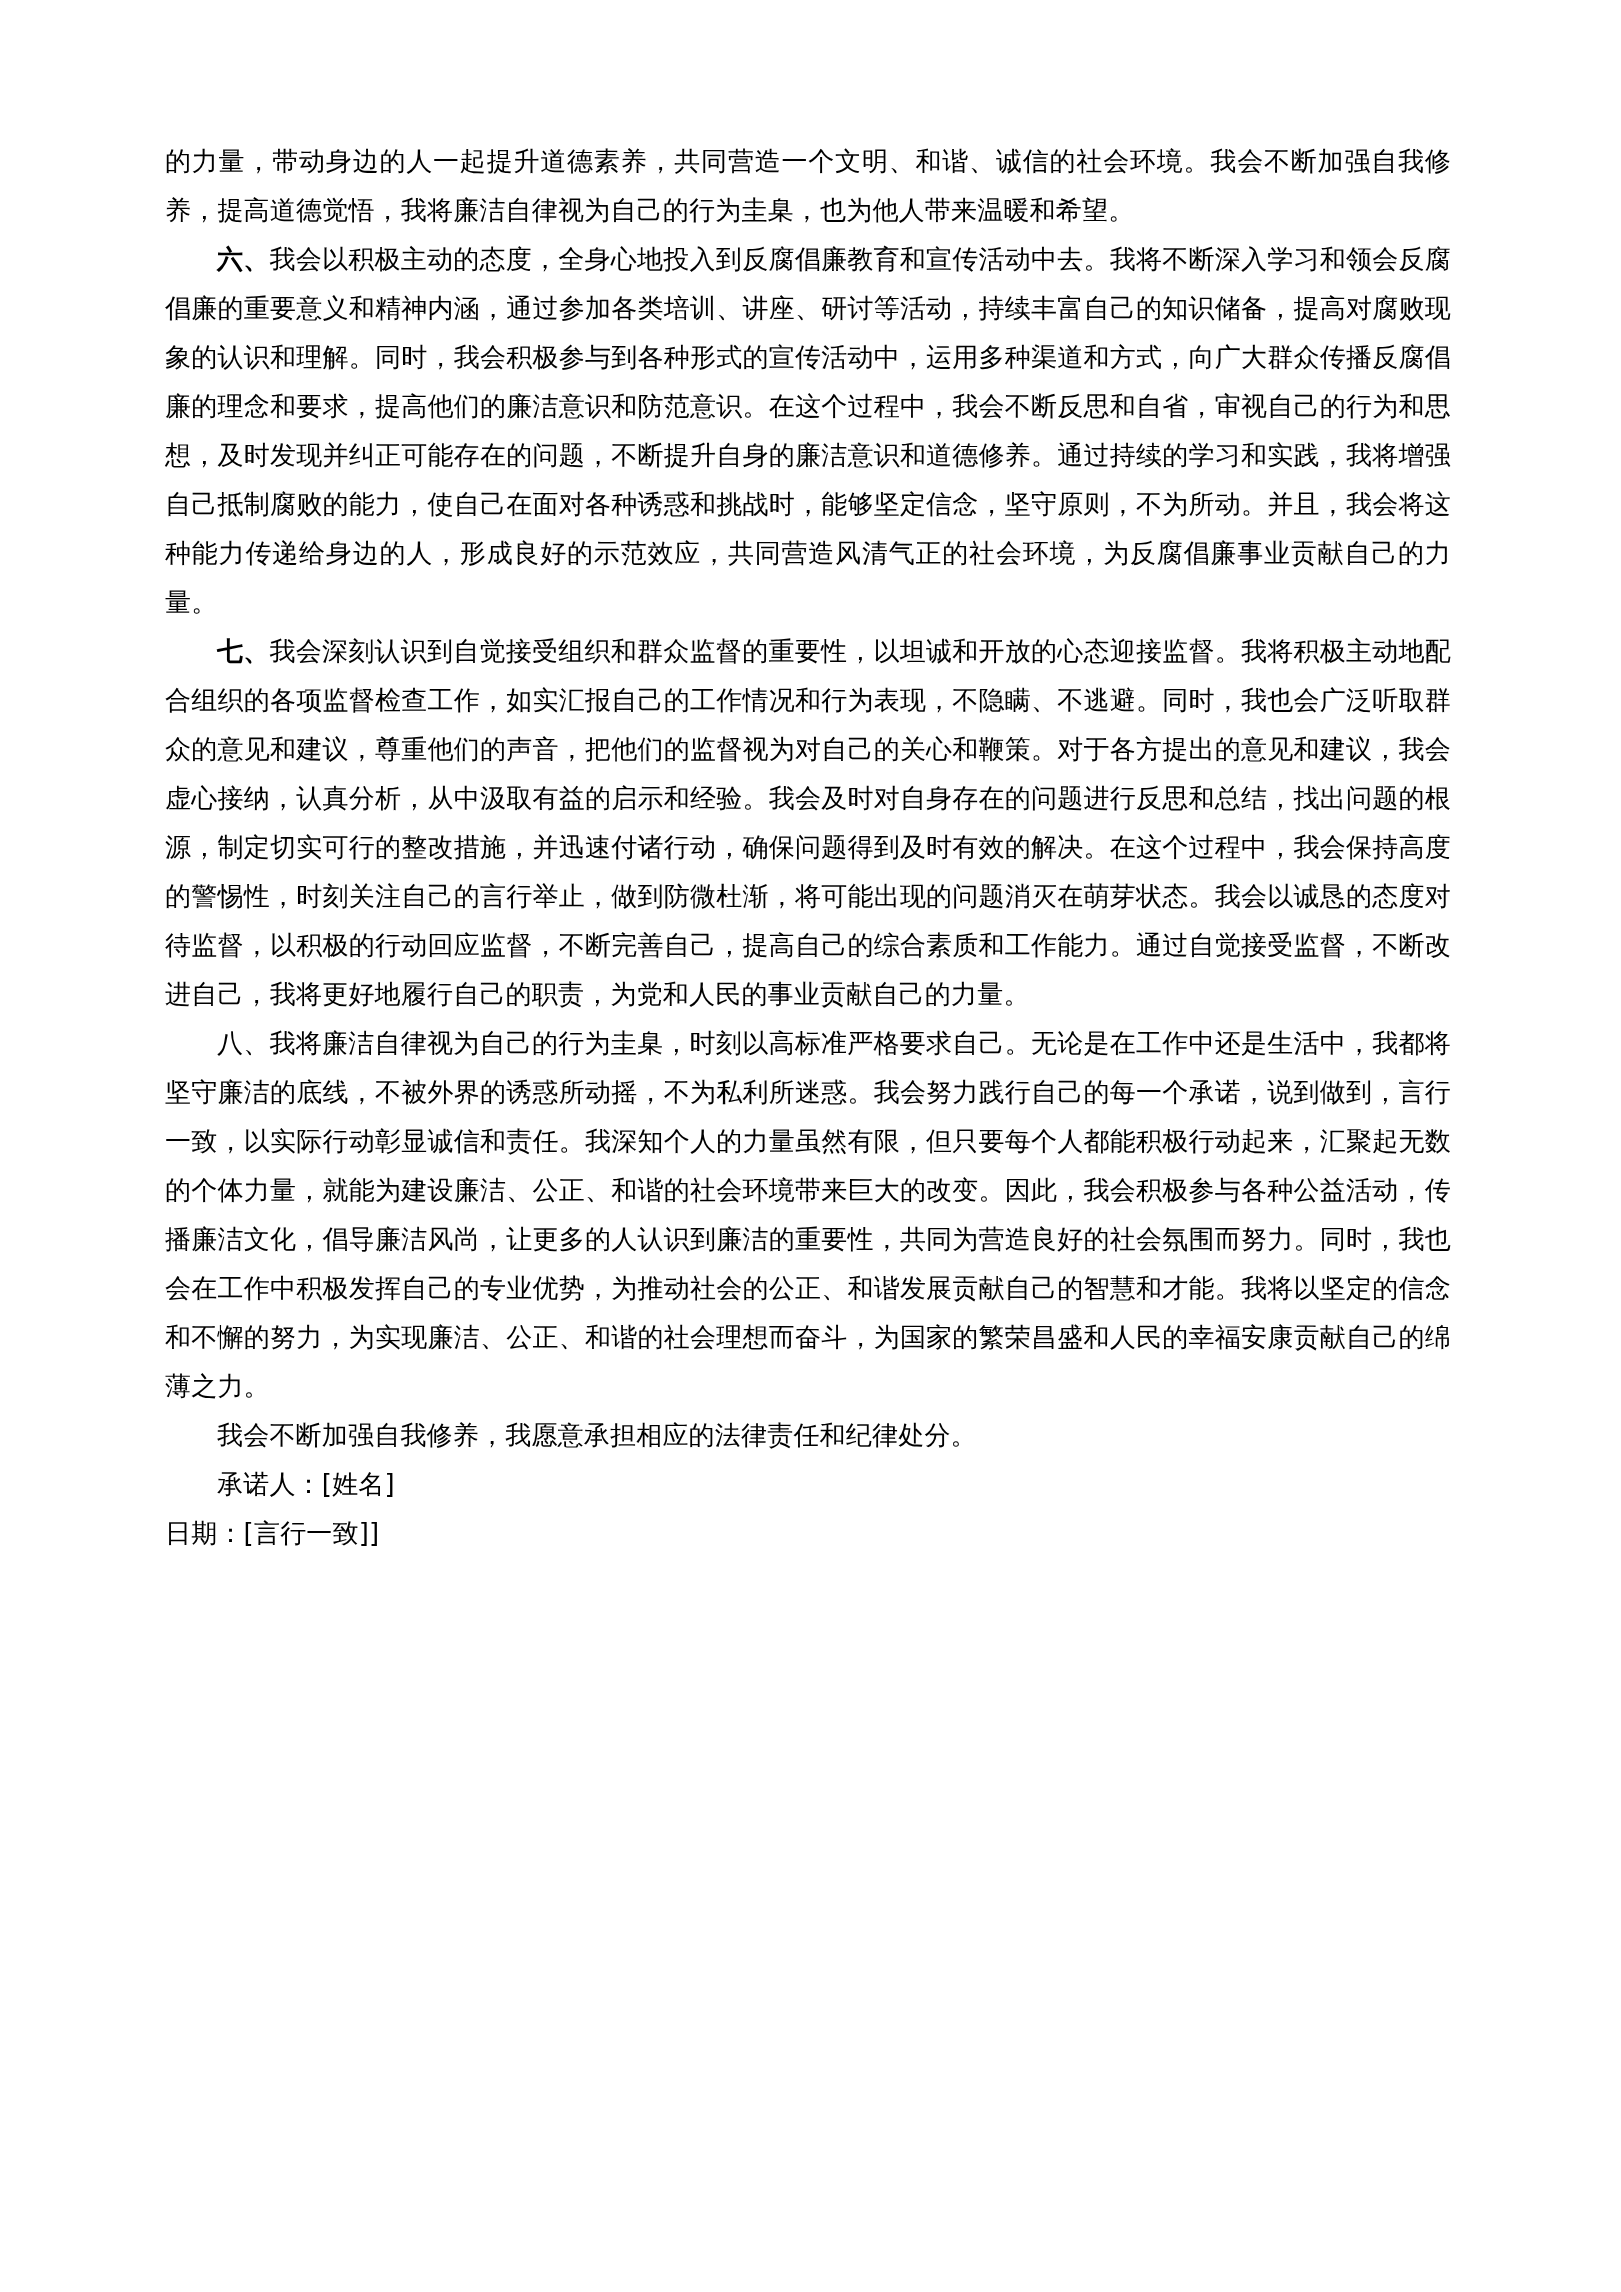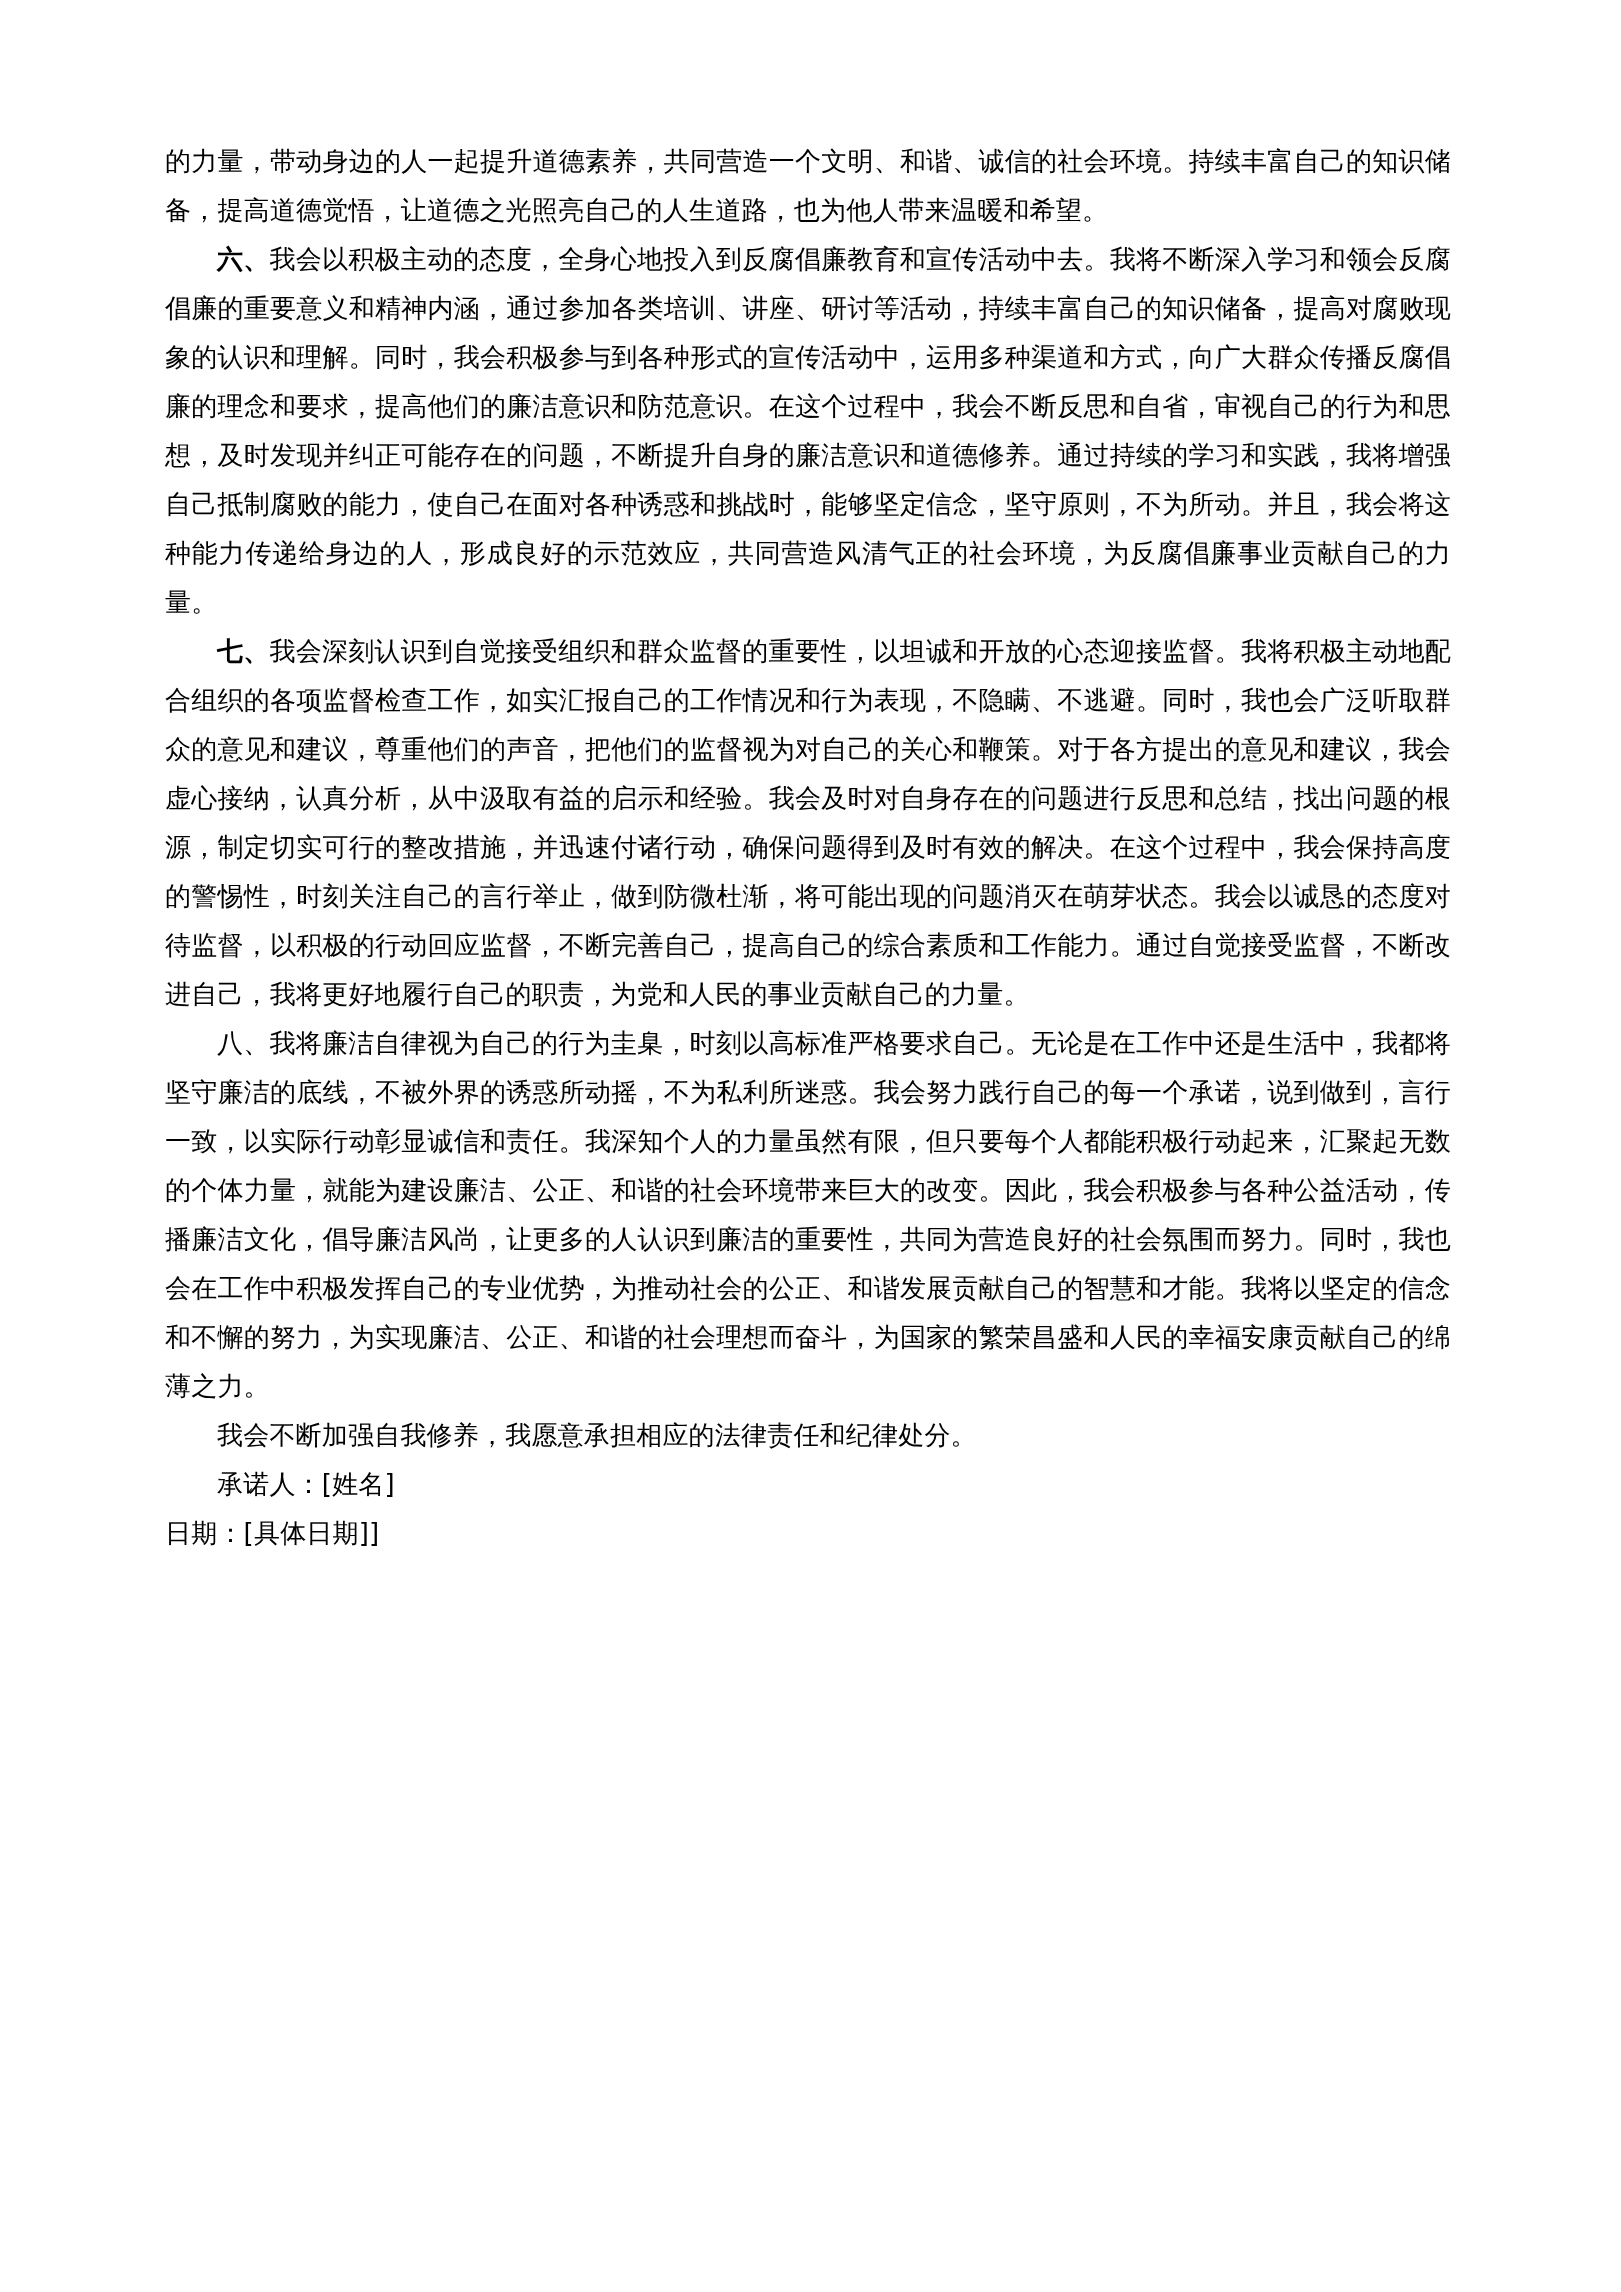--- a/index.html
+++ b/index.html
@@ -47,21 +47,21 @@
     text-indent: 0;
   }
 </style>
 </head>
 <body>
 
 <div class="page">
   <div class="doc-body">
 
     <p class="">
-      <span>的力量，带动身边的人一起提升道德素养，共同营造一个文明、和谐、诚信的社会环境。持续丰富自己的知识储备，提高道德觉悟，让道德之光照亮自己的人生道路，也为他人带来温暖和希望。</span>
+      <span>的力量，带动身边的人一起提升道德素养，共同营造一个文明、和谐、诚信的社会环境。我会不断加强自我修养，提高道德觉悟，我将廉洁自律视为自己的行为圭臬，也为他人带来温暖和希望。</span>
     </p>
 
     <p class="indent">
       <span class="b">六、</span><span>我会以积极主动的态度，全身心地投入到反腐倡廉教育和宣传活动中去。我将不断深入学习和领会反腐倡廉的重要意义和精神内涵，通过参加各类培训、讲座、研讨等活动，持续丰富自己的知识储备，提高对腐败现象的认识和理解。同时，我会积极参与到各种形式的宣传活动中，运用多种渠道和方式，向广大群众传播反腐倡廉的理念和要求，提高他们的廉洁意识和防范意识。在这个过程中，我会不断反思和自省，审视自己的行为和思想，及时发现并纠正可能存在的问题，不断提升自身的廉洁意识和道德修养。通过持续的学习和实践，我将增强自己抵制腐败的能力，使自己在面对各种诱惑和挑战时，能够坚定信念，坚守原则，不为所动。并且，我会将这种能力传递给身边的人，形成良好的示范效应，共同营造风清气正的社会环境，为反腐倡廉事业贡献自己的力量。</span>
     </p>
 
     <p class="indent">
       <span class="b">七、</span><span>我会深刻认识到自觉接受组织和群众监督的重要性，以坦诚和开放的心态迎接监督。我将积极主动地配合组织的各项监督检查工作，如实汇报自己的工作情况和行为表现，不隐瞒、不逃避。同时，我也会广泛听取群众的意见和建议，尊重他们的声音，把他们的监督视为对自己的关心和鞭策。对于各方提出的意见和建议，我会虚心接纳，认真分析，从中汲取有益的启示和经验。我会及时对自身存在的问题进行反思和总结，找出问题的根源，制定切实可行的整改措施，并迅速付诸行动，确保问题得到及时有效的解决。在这个过程中，我会保持高度的警惕性，时刻关注自己的言行举止，做到防微杜渐，将可能出现的问题消灭在萌芽状态。我会以诚恳的态度对待监督，以积极的行动回应监督，不断完善自己，提高自己的综合素质和工作能力。通过自觉接受监督，不断改进自己，我将更好地履行自己的职责，为党和人民的事业贡献自己的力量。</span>
     </p>
 
@@ -71,18 +71,18 @@
 
     <p class="indent">
       <span>我会不断加强自我修养，我愿意承担相应的法律责任和纪律处分。</span>
     </p>
 
     <p class="sig">
       <span>承诺人：[姓名]</span>
     </p>
 
     <p class="sig-last">
-      <span>日期：[具体日期]]</span>
+      <span>日期：[言行一致]]</span>
     </p>
 
   </div>
 </div>
 
 
 </body></html>

